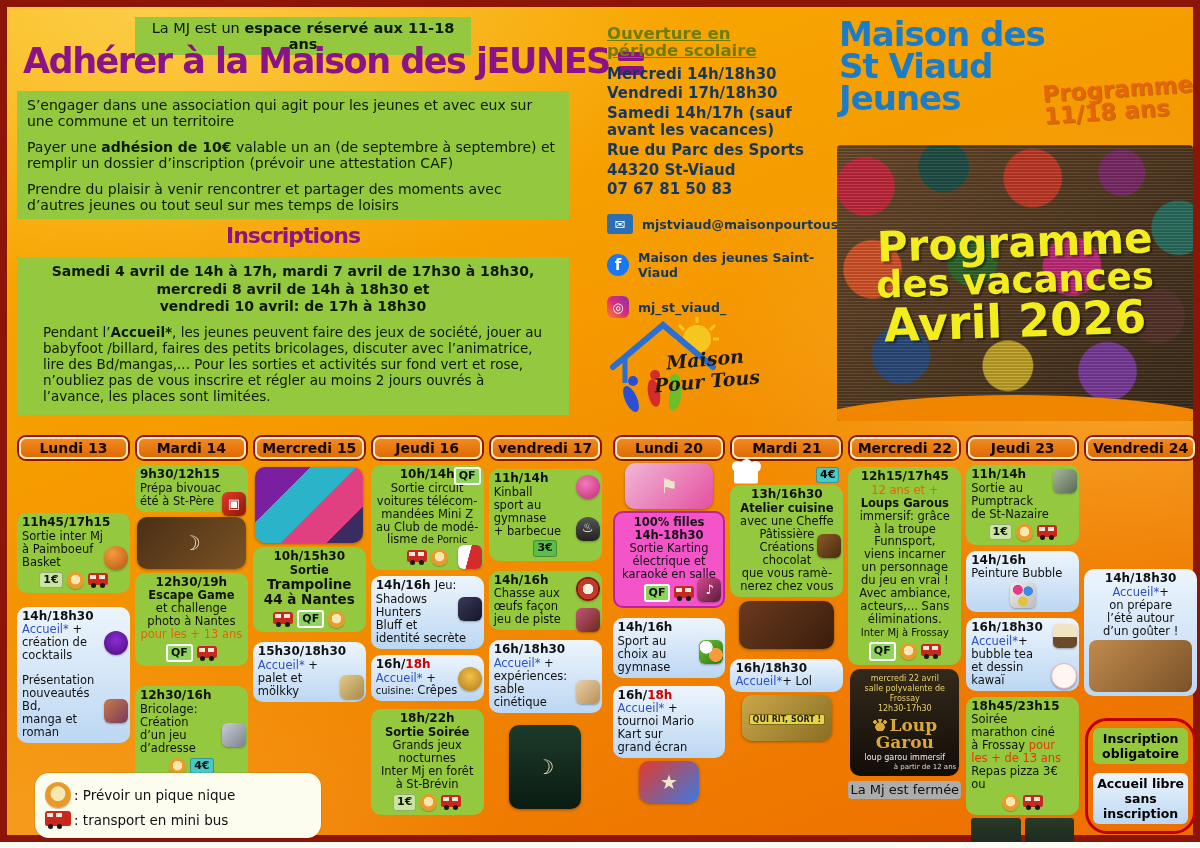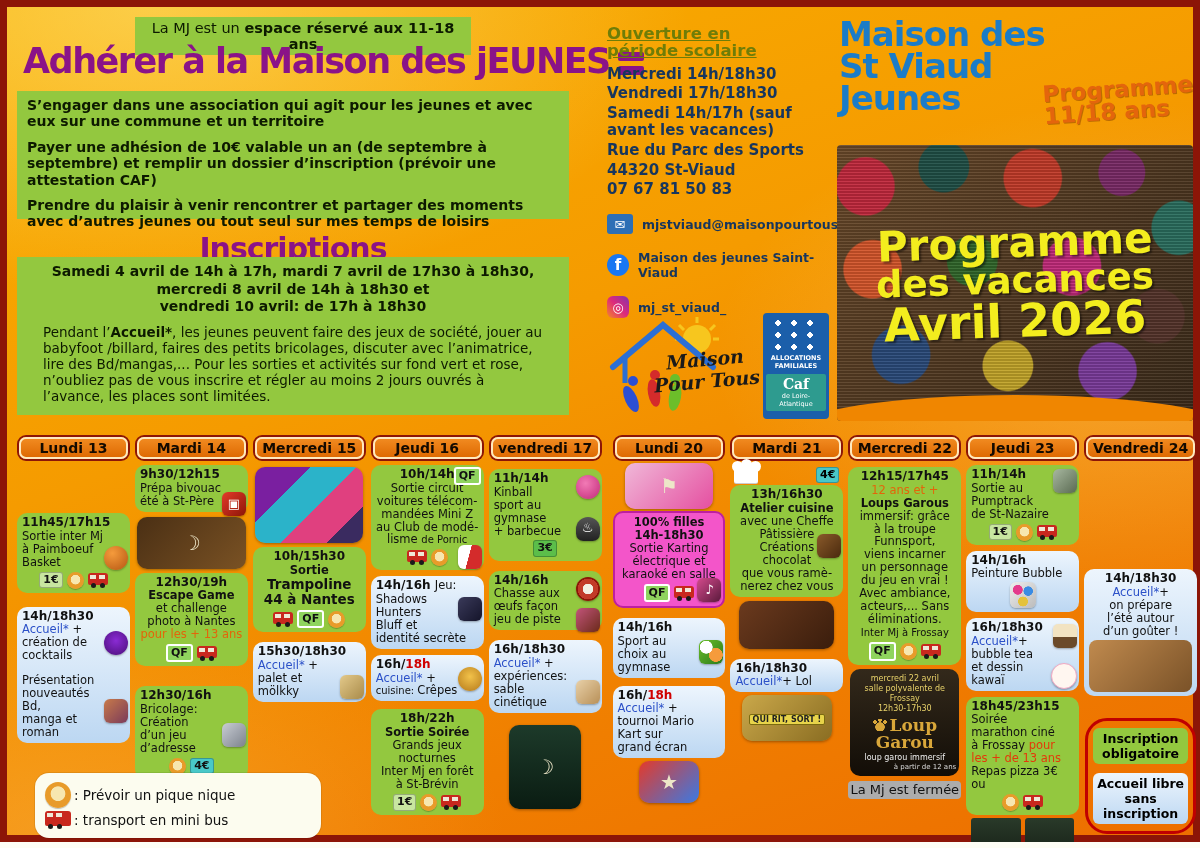--- a/index.html
+++ b/index.html
@@ -14,24 +14,24 @@
       linear-gradient(160deg,#F9AE00 0%,#F59B00 40%,#F07E00 75%,#ED6F00 100%);}
   
   .banner{position:absolute;left:128px;top:10px;width:336px;background:#93C83F;
     text-align:center;font-size:14.5px;padding:3px 4px;box-sizing:border-box;color:#0d1a00;}
   .banner b{font-weight:bold;}
   .title{position:absolute;left:16px;top:34px;width:560px;color:#8A1388;font-size:35px;
     font-weight:bold;letter-spacing:-1.5px;white-space:nowrap;}
   .eq{display:inline-flex;flex-direction:column;gap:5px;vertical-align:middle;margin-left:8px;}
   .eq i{display:block;width:26px;height:9px;background:#8A1388;border-radius:2px;}
   .gbox1{position:absolute;left:10px;top:84px;width:552px;height:128px;background:#93C83F;
-    padding:6px 10px;box-sizing:border-box;font-size:14px;line-height:1.17;color:#0d1a00;font-weight:bold;}
+    padding:6px 10px;box-sizing:border-box;font-size:14px;line-height:1.17;color:#0d1a00;}
   .gbox1 p{margin:0 0 9px 0;}
-  .ins-title{position:absolute;left:10px;top:224px;width:552px;text-align:center;color:#8A1388;
-    font-size:30px;font-weight:bold;letter-spacing:-1px;}
+  .ins-title{position:absolute;left:10px;top:216px;width:552px;text-align:center;color:#8A1388;
+    font-size:22px;font-weight:bold;letter-spacing:-1px;}
   .gbox2{position:absolute;left:10px;top:250px;width:552px;height:158px;background:#93C83F;
     padding:6px 26px;box-sizing:border-box;font-size:13.5px;line-height:1.2;color:#0d1a00;}
   .dates{font-weight:bold;text-align:center;font-size:14px;margin-bottom:8px;line-height:1.25;}
   
   .contact{position:absolute;left:600px;top:18px;width:222px;}
   .open-title{color:#6F7D08;font-weight:bold;font-size:16.5px;line-height:1.05;
     text-decoration:underline;margin-bottom:6px;}
   .hrow{color:#17365D;font-weight:bold;font-size:15px;line-height:1.12;margin-top:3px;}
   .srow{display:flex;align-items:center;gap:9px;margin-top:16px;font-size:12.5px;
     font-weight:bold;color:#17365D;}
@@ -279,32 +279,20 @@
         <circle cx="50" cy="62" r="5" fill="#D42B2B"></circle>
           <ellipse cx="49" cy="80" rx="6" ry="14" fill="#D42B2B" transform="rotate(-10 49 80)"></ellipse>
         <circle cx="70" cy="66" r="5" fill="#6CBE2A"></circle>
           <ellipse cx="70" cy="84" rx="6" ry="14" fill="#6CBE2A" transform="rotate(10 70 84)"></ellipse>
       </svg>
       <div class="mpt-text">
         <div>Maison</div>
         <div>Pour Tous</div>
       </div>
     </div>
-    <div class="caf">
-      <div class="caf-figs"></div>
-      <div class="caf-l">ALLOCATIONS</div>
-      <div class="caf-l">FAMILIALES</div>
-      <div class="caf-box">
-        <div class="caf-name">Caf</div>
-        <div class="caf-region">
-          <div>de Loire-</div>
-          <div>Atlantique</div>
-        </div>
-      </div>
-    </div>
   </div>
 
   <div class="brand">
     <div>Maison des</div>
     <div>St Viaud</div>
     <div>Jeunes</div>
   </div>
   <div class="programme">
     <div>Programme</div>
     <div>11/18 ans</div>

